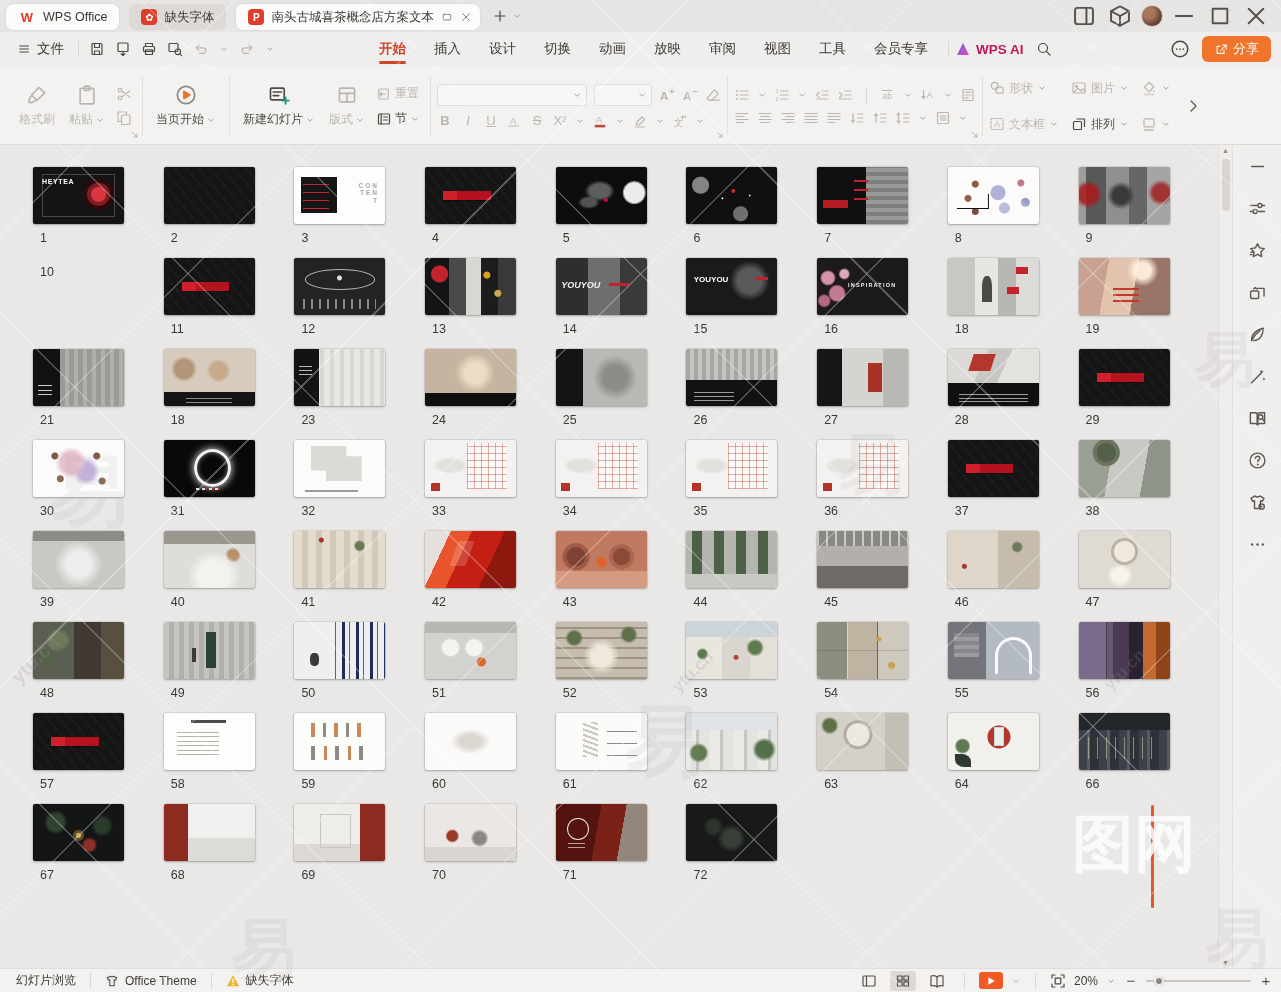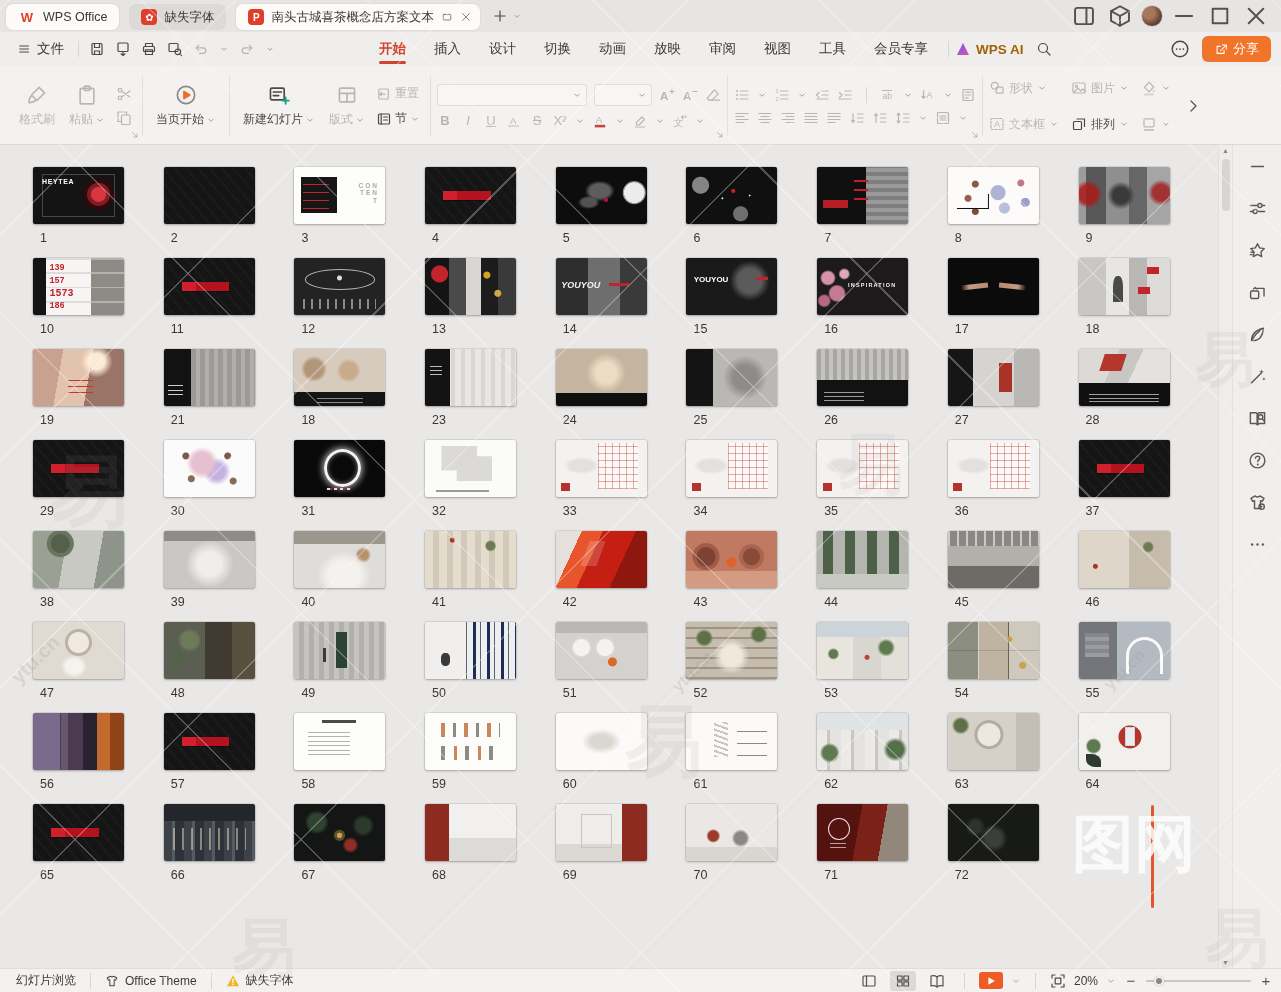--- a/index.html
+++ b/index.html
@@ -31,21 +31,21 @@
 
   
   #menubar{height:34px;background:#f0eeec;display:flex;align-items:center;padding:0 10px;font-size:13.5px;color:#3c3a37;position:relative;z-index:5;}
   #file-btn{display:flex;align-items:center;gap:5px;padding:0 8px;}
   .vdiv{width:1px;height:16px;background:#d8d5d2;margin:0 6px;}
   #quick-icons{display:flex;align-items:center;gap:10px;padding:0 4px;}
   #menu-tabs{display:flex;align-items:center;gap:0;margin-left:86px;}
   .mtab{padding:0 14px;height:34px;display:flex;align-items:center;position:relative;cursor:default;}
   .mtab.active{color:#d0442c;font-weight:bold;}
   .mtab.active::after{content:"";position:absolute;left:14px;right:14px;bottom:2px;height:3px;border-radius:2px;background:#d0442c;}
-  #wpsai{display:flex;align-items:center;gap:5px;font-weight:bold;color:#a16207;}
+  #wpsai{display:flex;align-items:center;gap:5px;font-weight:bold;color:#be185d;}
   #ai-logo{width:16px;height:14px;}
   #menubar-right{margin-left:auto;display:flex;align-items:center;gap:12px;}
   #share-btn{background:#f0742a;color:#fff;border-radius:6px;height:26px;display:flex;align-items:center;gap:5px;padding:0 12px;font-size:13px;}
 
   
   #toolbar{height:79px;background:#f4f2f0;border-bottom:1px solid #dcd9d6;display:flex;align-items:stretch;padding:4px 4px 2px 6px;position:relative;z-index:5;}
   .tgroup{display:flex;align-items:center;position:relative;padding:0 6px;}
   .tdiv{width:1px;background:#e2dfdc;margin:6px 0;}
   .bigbtn{display:flex;flex-direction:column;align-items:center;justify-content:center;gap:5px;padding:4px 7px;font-size:12px;}
   .bigbtn .ic{width:22px;height:22px;}
@@ -901,26 +901,20 @@
         </div>
         <div class="cell">
           <div class="thumb k-diagram8"></div>
           <div class="snum">8</div>
         </div>
         <div class="cell">
           <div class="thumb k-photo9"></div>
           <div class="snum">9</div>
         </div>
         <div class="cell">
-          <div class="thumb k-numbers">
-            <span class="num-line" style="top: 5px;">139</span>
-            <span class="num-line" style="top: 17.5px;">157</span>
-            <span class="num-line" style="top: 30px;">1573</span>
-            <span class="num-line" style="top: 42.5px;">186</span>
-          </div>
           <div class="snum">10</div>
         </div>
         <div class="cell">
           <div class="thumb k-banner"></div>
           <div class="snum">11</div>
         </div>
         <div class="cell">
           <div class="thumb k-ellipse12"></div>
           <div class="snum">12</div>
         </div>
@@ -940,24 +934,20 @@
           </div>
           <div class="snum">15</div>
         </div>
         <div class="cell">
           <div class="thumb k-inspire16">
             <span class="tl">INSPIRATION</span>
           </div>
           <div class="snum">16</div>
         </div>
         <div class="cell">
-          <div class="thumb k-hands17"></div>
-          <div class="snum">17</div>
-        </div>
-        <div class="cell">
           <div class="thumb k-collage18"></div>
           <div class="snum">18</div>
         </div>
         <div class="cell">
           <div class="thumb k-people19"></div>
           <div class="snum">19</div>
         </div>
         <div class="cell">
           <div class="thumb k-photoR"></div>
           <div class="snum">21</div>
@@ -1126,24 +1116,20 @@
           <div class="thumb k-buildings62"></div>
           <div class="snum">62</div>
         </div>
         <div class="cell">
           <div class="thumb k-archint63"></div>
           <div class="snum">63</div>
         </div>
         <div class="cell">
           <div class="thumb k-product64"></div>
           <div class="snum">64</div>
-        </div>
-        <div class="cell">
-          <div class="thumb k-banner"></div>
-          <div class="snum">65</div>
         </div>
         <div class="cell">
           <div class="thumb k-night66"></div>
           <div class="snum">66</div>
         </div>
         <div class="cell">
           <div class="thumb k-courtyard67"></div>
           <div class="snum">67</div>
         </div>
         <div class="cell">

